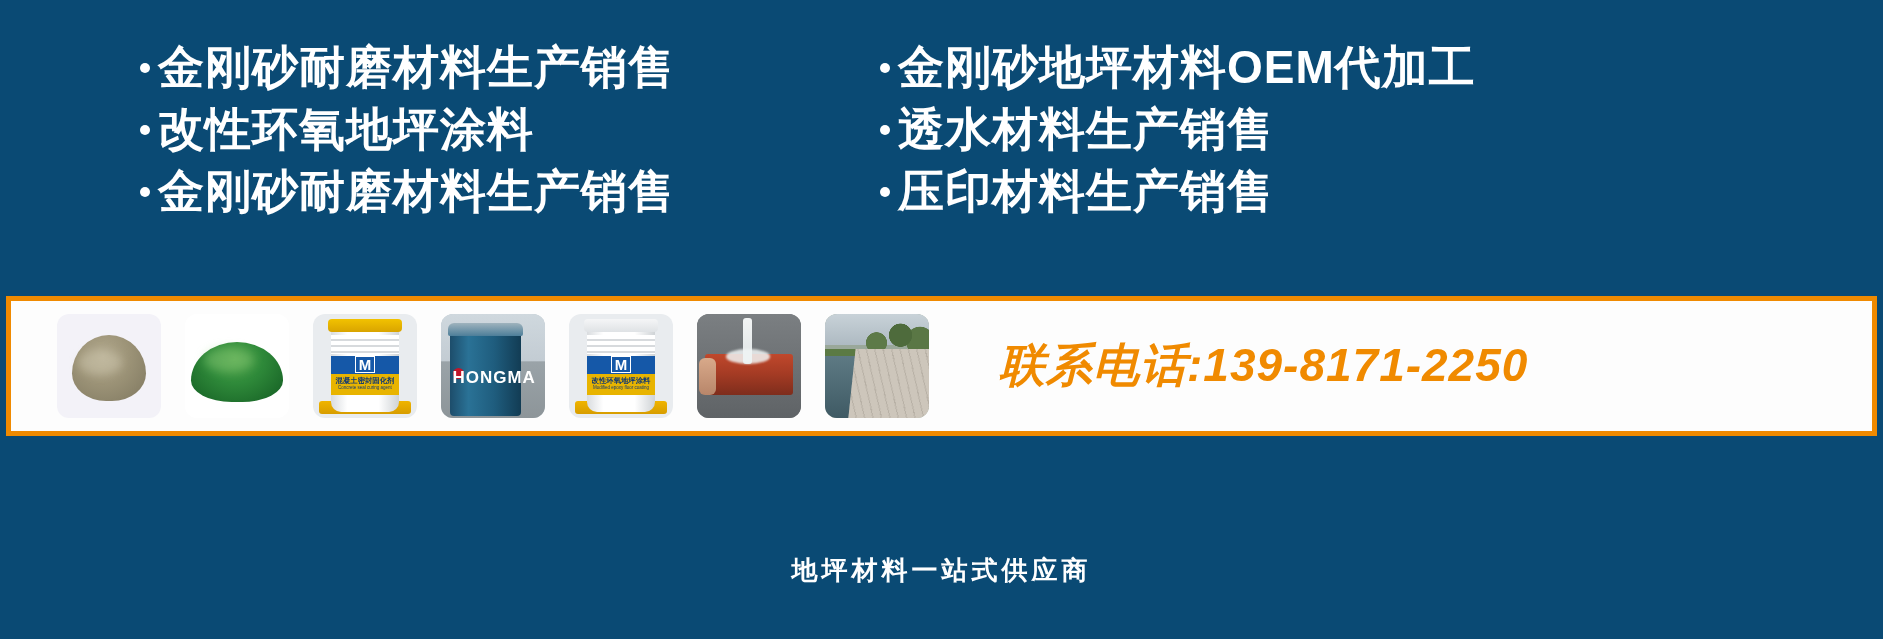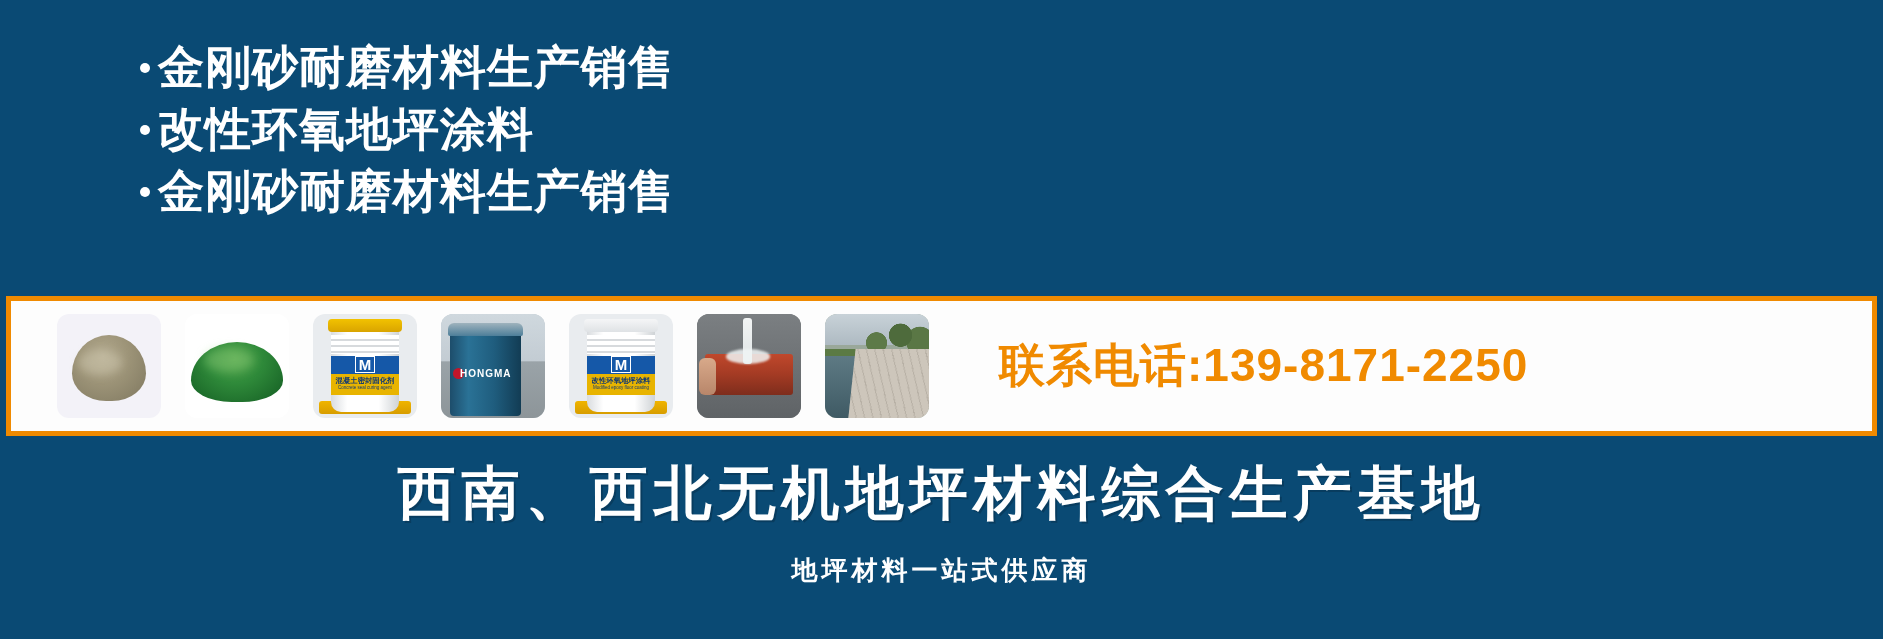--- a/index.html
+++ b/index.html
@@ -106,21 +106,21 @@
     position:absolute;left:9%;top:16%;width:68%;height:82%;
     background:linear-gradient(90deg,#1d4d6b 0%,#2a7296 26%,#1f5d7e 62%,#123c54 100%);
     border-radius:4px;
   }
   .drum-top{
     position:absolute;left:7%;top:9%;width:72%;height:12%;
     background:linear-gradient(180deg,#9fb3bd,#4d7e99);border-radius:6px 6px 2px 2px;
   }
   .drum-text{
     position:absolute;left:11%;top:52%;width:64%;
-    color:#ffffff;font-weight:bold;font-size:10px;letter-spacing:1px;
+    color:#ffffff;font-weight:bold;font-size:17px;letter-spacing:1px;
     text-align:center;white-space:nowrap;
   }
   .drum-dot{
     position:absolute;left:12%;top:52%;width:11px;height:11px;border-radius:50%;
     background:#c2162a;
   }
   
   .ph-red{background:#6e7275;}
   .ph-red .wall{position:absolute;inset:0;background:linear-gradient(180deg,#7b7f82,#5f6366);}
   .ph-red .block{
@@ -154,21 +154,21 @@
     position:absolute;left:26%;top:34%;width:78%;height:66%;
     background:
       repeating-linear-gradient(72deg,#cdc6bb 0 7px,#b6afa4 7px 8px),
       repeating-linear-gradient(-18deg,rgba(255,255,255,.25) 0 9px,rgba(120,115,105,.25) 9px 10px);
     transform:skewX(-6deg);
   }
 
   
   .phone{
     margin-left:70px;color:#f08a00;font-weight:bold;
-    font-size:46px;letter-spacing:1px;white-space:nowrap;
+    font-size:46px;letter-spacing:1px;white-space:nowrap;font-style:italic;
   }
 
   
   .headline{
     position:absolute;top:455px;left:0;width:1883px;text-align:center;
     color:#ffffff;font-weight:bold;font-size:58px;letter-spacing:6px;
     text-shadow:2px 2px 0 rgba(0,0,0,.18);
   }
   .subline{
     position:absolute;top:553px;left:0;width:1883px;text-align:center;
@@ -190,20 +190,34 @@
       <div class="bullet-row">
         <span class="dot"></span>
         <span>改性环氧地坪涂料</span>
       </div>
       <div class="bullet-row">
         <span class="dot"></span>
         <span>金刚砂耐磨材料生产销售</span>
       </div>
     </div>
 
+    <div class="col col-right">
+      <div class="bullet-row">
+        <span class="dot"></span>
+        <span>金刚砂地坪材料OEM代加工</span>
+      </div>
+      <div class="bullet-row">
+        <span class="dot"></span>
+        <span>透水材料生产销售</span>
+      </div>
+      <div class="bullet-row">
+        <span class="dot"></span>
+        <span>压印材料生产销售</span>
+      </div>
+    </div>
 
   </div>
 
   <div class="panel">
 
     <div class="thumbs">
 
       <div class="thumb ph-grey">
         <div class="mound"></div>
       </div>
@@ -263,16 +277,15 @@
         <div class="water2"></div>
         <div class="paving"></div>
       </div>
 
     </div>
 
     <div class="phone">联系电话:139-8171-2250</div>
 
   </div>
 
-  <div class="headline">西南、西北无机地坪材料综合生产基地</div>
   <div class="subline">地坪材料一站式供应商</div>
 
 </div>
 
 </body></html>

